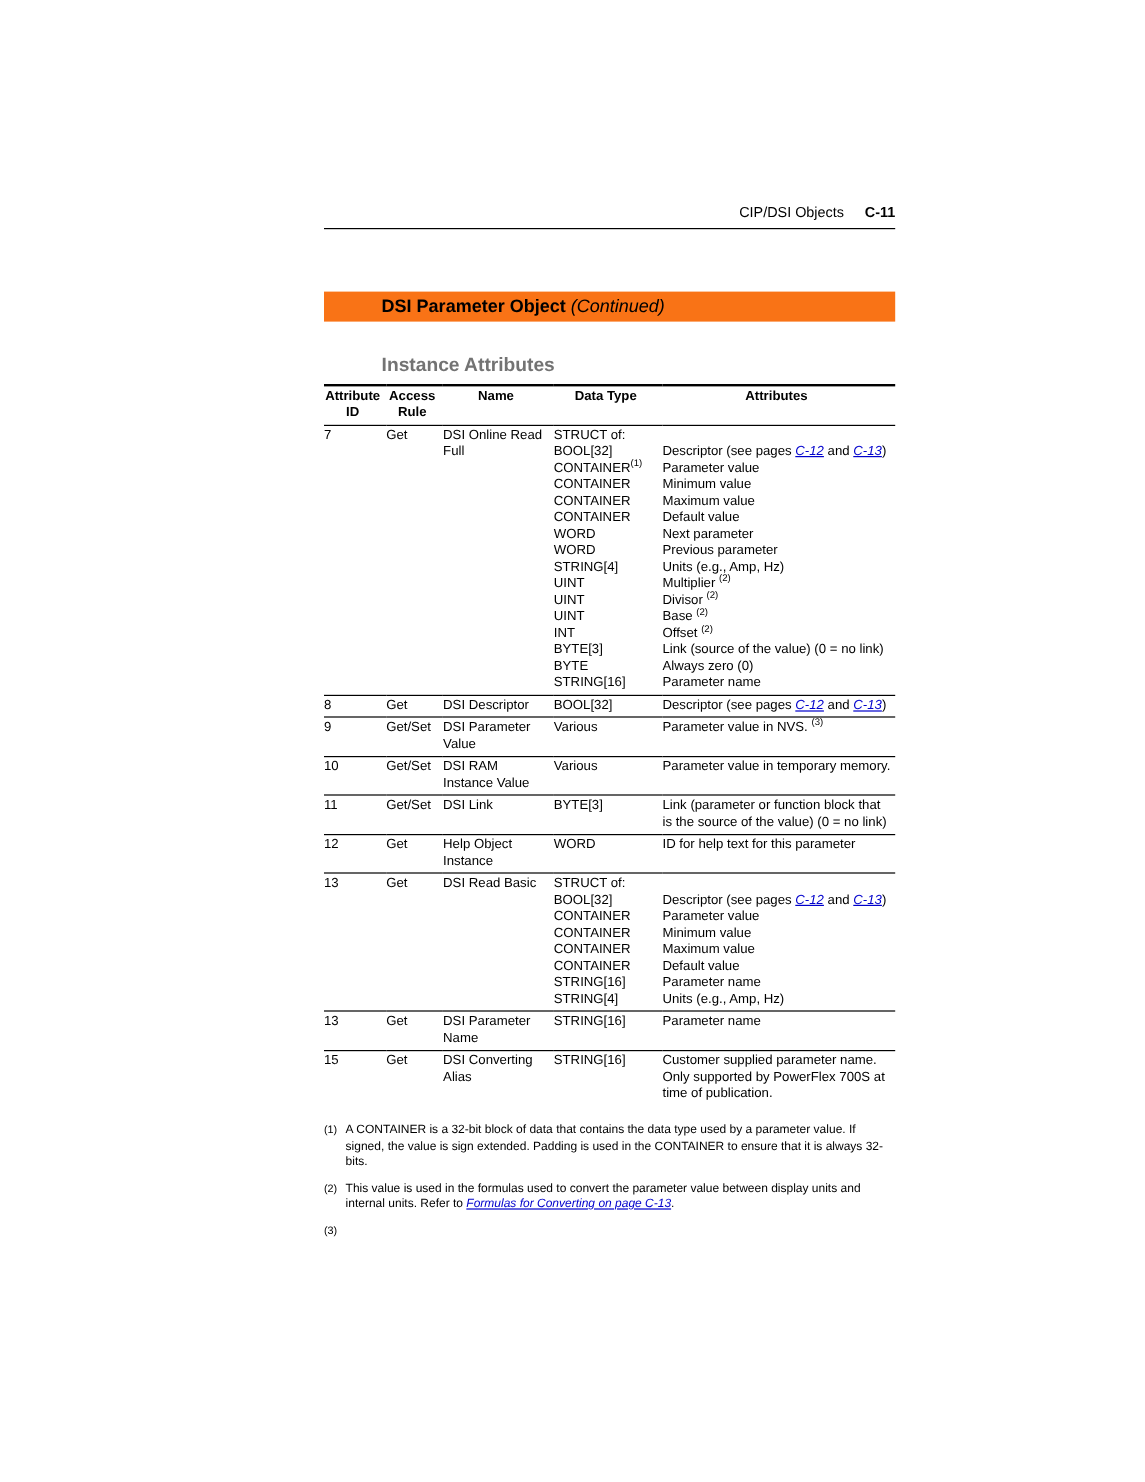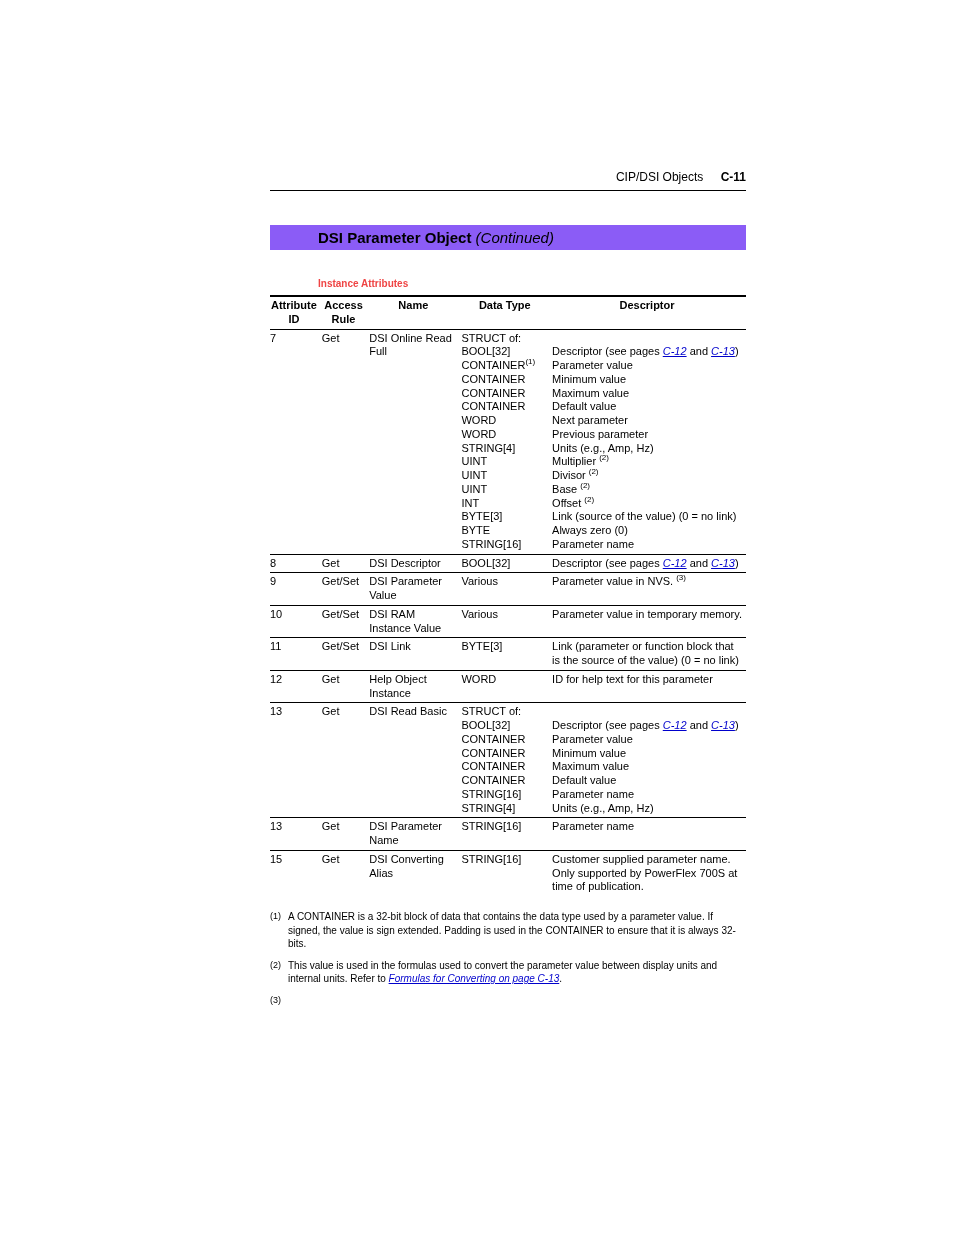--- a/index.html
+++ b/index.html
@@ -12,36 +12,36 @@
     width: 954px;
   }
   .page {
     padding: 170px 208px 80px 270px;
   }
   .running-head {
     font-size: 12px;
     text-align: right;
     border-bottom: 1px solid #000;
     padding-bottom: 6px;
-    margin-bottom: 34px;
+    margin-bottom: 52px;
   }
   .running-head .pagenum { font-weight: bold; margin-left: 14px; }
   .section-title {
-    background: #8b5cf6;
+    background: #f97316;
     padding: 4px 8px 4px 48px;
     margin-bottom: 28px;
     font-size: 15px;
   }
   .section-title b { font-weight: bold; }
   .section-title i { font-style: italic; font-weight: normal; }
   .subhead {
     font-weight: bold;
-    color: #ef4444;
+    color: #737373;
     margin: 0 0 6px 48px;
-    font-size: 10px;
+    font-size: 16px;
   }
   table.attr {
     border-collapse: collapse;
     width: 100%;
     font-size: 11px;
     line-height: 1.25;
   }
   table.attr th {
     text-align: center;
     font-weight: bold;
@@ -85,21 +85,21 @@
 
   <div class="subhead">Instance Attributes</div>
 
   <table class="attr">
     <thead>
       <tr>
         <th class="col-id">Attribute ID</th>
         <th class="col-access">Access Rule</th>
         <th class="col-name">Name</th>
         <th class="col-dt">Data Type</th>
-        <th>Descriptor</th>
+        <th>Attributes</th>
       </tr>
     </thead>
     <tbody id="tbody">
         <tr>
           <td>7</td>
           <td>Get</td>
           <td>DSI Online Read Full</td>
           <td class="dtcell">
             <div>STRUCT of:</div>
             <div>BOOL[32]</div>

